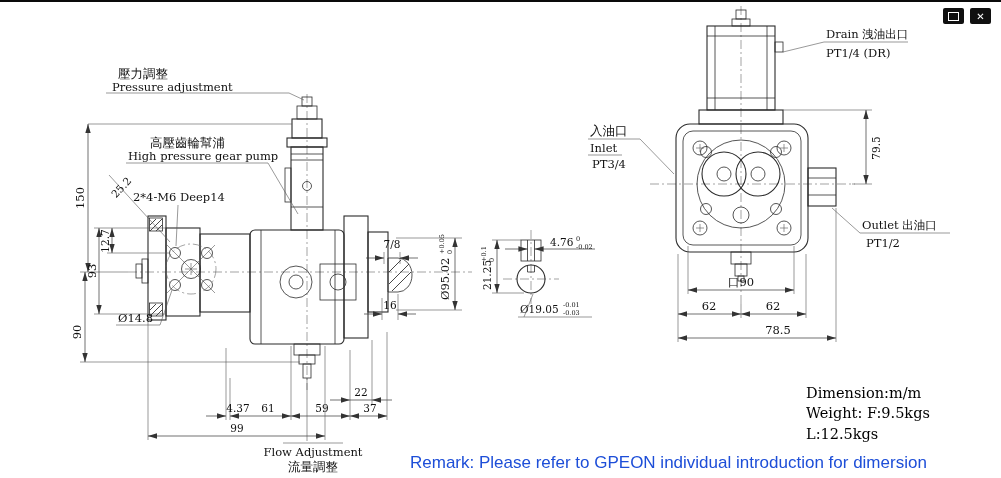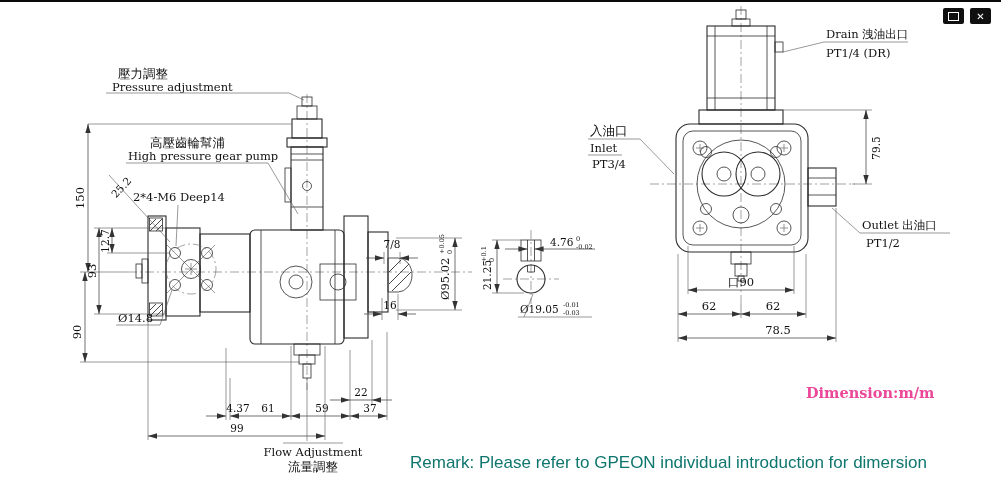--- a/index.html
+++ b/index.html
@@ -3,23 +3,23 @@
 <meta charset="utf-8">
 <style>
   html,body{margin:0;padding:0;background:#fff;}
   .stage{position:relative;width:1001px;height:478px;background:#fff;overflow:hidden;
          border-top:2px solid #0a0a0a;font-family:"Liberation Sans",sans-serif;}
   .title{position:absolute;left:7px;top:12px;font-size:19px;font-weight:bold;color:#000;letter-spacing:0.2px;}
   .controls{position:absolute;right:10px;top:6px;display:flex;gap:6px;}
   .ctrl{width:21px;height:16px;background:#101010;color:#fff;display:flex;align-items:center;
         justify-content:center;font-size:10px;border-radius:2px;cursor:pointer;}
   .max-glyph{width:9px;height:7px;border:1.5px solid #fff;}
-  .notes{position:absolute;left:806px;top:381px;font-size:14.5px;color:#ec4899;
-         font-family:"DejaVu Serif","Liberation Serif",serif;line-height:1.4;font-weight:bold;}
-  .remark{position:absolute;left:410px;top:451px;font-size:17px;color:#0f766e;}
+  .notes{position:absolute;left:806px;top:381px;font-size:14.5px;color:#000000;
+         font-family:"DejaVu Serif","Liberation Serif",serif;line-height:1.4;}
+  .remark{position:absolute;left:410px;top:451px;font-size:17px;color:#1d4ed8;}
   svg.draw{position:absolute;left:0;top:0;}
   svg text{font-family:"DejaVu Serif","Liberation Serif",serif;fill:#111;}
   .t12{font-size:12.5px}.t11{font-size:11.5px}.t10{font-size:10.5px}.t7{font-size:6.5px}
   .mid{text-anchor:middle}
   .ol{fill:none;stroke:#2b2b2b;stroke-width:1.1;}
   .ol2{fill:none;stroke:#2b2b2b;stroke-width:0.8;}
   .thin{fill:none;stroke:#555;stroke-width:0.6;}
   .dim{fill:none;stroke:#333;stroke-width:0.7;}
   .cl{fill:none;stroke:#666;stroke-width:0.6;stroke-dasharray:9 3 2 3;}
   .hat{fill:none;stroke:#333;stroke-width:0.9;}
@@ -316,17 +316,18 @@
 
       <text class="t11" x="862" y="227">Outlet 出油口</text>
       <line class="thin" x1="860" y1="231" x2="950" y2="231"></line>
       <line class="thin" x1="860" y1="231" x2="832" y2="206"></line>
       <text class="t11" x="866" y="245">PT1/2</text>
     </g>
   </svg>
 
   <div class="notes">
     <div>Dimension:m/m</div>
+    <div>Weight: F:9.5kgs L:12.5kgs</div>
   </div>
 
   <div class="remark">Remark: Please refer to GPEON individual introduction for dimersion</div>
 
 </div>
 
 </body></html>

